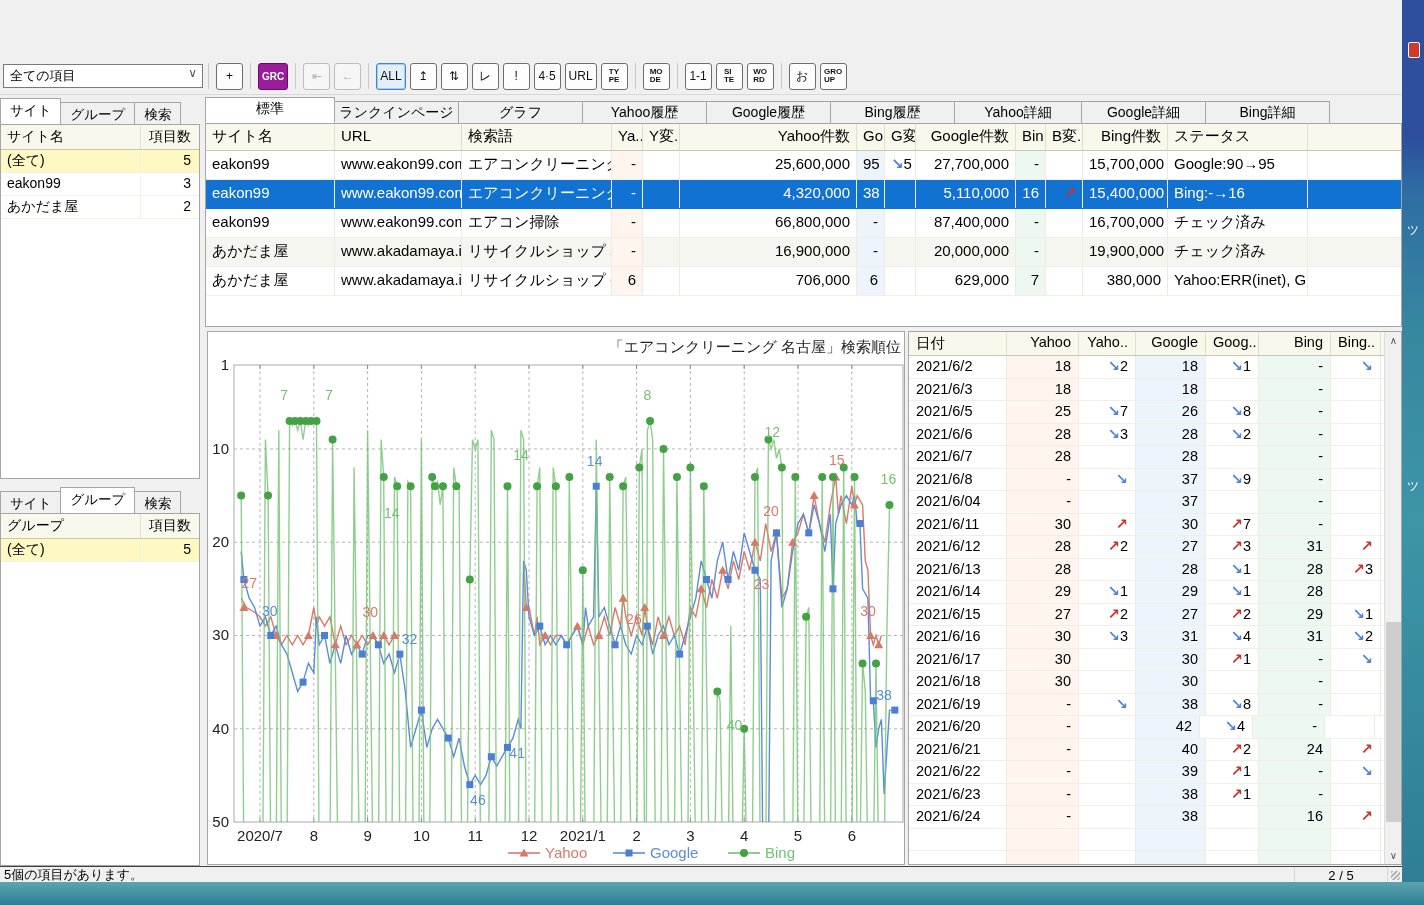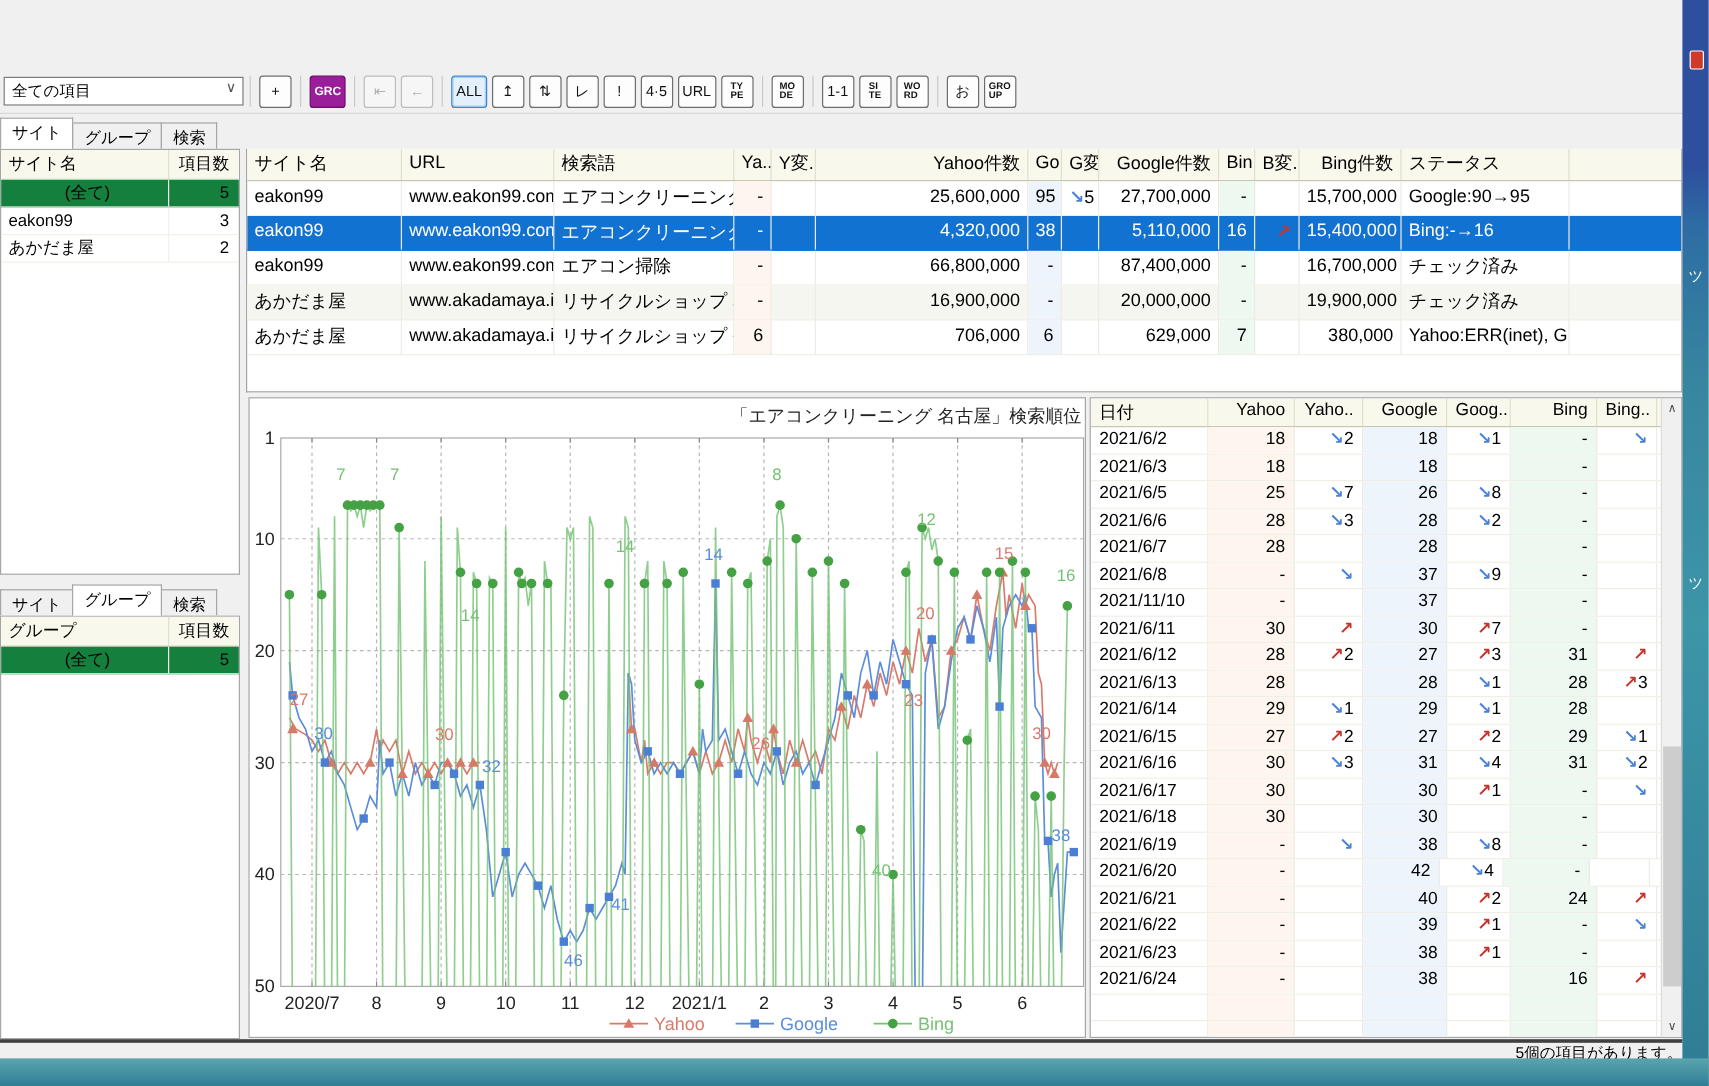--- a/index.html
+++ b/index.html
@@ -48,21 +48,21 @@
   .stab.active { background:#fff; height:26px; position:relative; z-index:2; }
 
   
   .panel { position:absolute; background:#fff; border:1px solid #a6a6a6; }
   .side-head { display:flex; background:#f8f8ec; border-bottom:1px solid #c8c8b0; font-size:14px; height:25px; }
   .side-head .c1 { flex:1; padding:3px 6px; border-right:1px solid #e0e0cc; }
   .side-head .c2 { width:58px; padding:3px 8px; text-align:right; }
   .side-row { display:flex; font-size:14px; height:23px; border-bottom:1px solid #f1f1e8; }
   .side-row .c1 { flex:1; padding:2px 6px; border-right:1px solid #f1f1e8; }
   .side-row .c2 { width:58px; padding:2px 8px; text-align:right; }
-  .side-row.sel { background:#15803d;padding-left:47px; }
+  .side-row.sel { background:#fef9c3; }
 
   
   .main-tabs { position:absolute; left:205px; top:98px; width:1197px; height:26px; display:flex;
     align-items:flex-end; font-size:14px; border-bottom:1px solid #a6a6a6; background:#f0f0f0; }
   .mtab { flex:0 0 auto; text-align:center; background:#f0f0f0; border:1px solid #a6a6a6; border-bottom:none;
     margin-right:-1px; height:22px; padding-top:2px; }
   .mtab.active { background:#fff; height:26px; position:relative; z-index:2; border-bottom:1px solid #fff; }
 
   
   .main-table { position:absolute; left:205px; top:124px; width:1197px; height:203px; background:#fff;
@@ -99,21 +99,21 @@
   .h-row:not(.header) .tint-g { background:#edf4fc; }
   .h-row:not(.header) .tint-b { background:#edf8f1; }
   .scrollbar { position:absolute; right:0; top:0; width:17px; height:532px; background:#f0f0f0;
     border-left:1px solid #dcdcdc; }
   .sb-arrow { position:absolute; left:0; width:17px; height:17px; color:#505050; font-size:10px;
     display:flex; align-items:center; justify-content:center; }
   .sb-thumb { position:absolute; left:1px; width:15px; background:#cdcdcd; }
 
   
   .statusbar { position:absolute; left:0; top:866px; width:1402px; height:16px; background:#f0f0f0;
-    border-top:3px solid #404040; font-size:13px; display:flex; align-items:flex-end;flex-direction:column; }
+    border-top:1px solid #404040; font-size:13px; display:flex; align-items:center; }
   .sb-left { padding-left:4px; flex:1; }
   .sb-page { width:94px; text-align:center; border-left:1px solid #d5d5d5; border-right:1px solid #d5d5d5; height:100%; padding-top:1px; }
   .sb-grip { width:14px; height:100%; position:relative; }
   .sb-grip::after { content:""; position:absolute; right:2px; bottom:2px; width:9px; height:9px;
     background:repeating-linear-gradient(135deg,#b5b5b5 0 1.5px,transparent 1.5px 3.5px); }
 </style>
 </head>
 <body>
 
 <div class="screen">
@@ -202,20 +202,31 @@
             <span class="c1">グループ</span>
             <span class="c2">項目数</span>
           </div>
           <div class="side-row sel">
             <span class="c1">(全て)</span>
             <span class="c2">5</span>
           </div>
         </div>
     </div>
 
+    <div class="main-tabs" id="main-tabs">
+        <span class="mtab active" style="width: 130px;">標準</span>
+        <span class="mtab" style="width: 125px;">ランクインページ</span>
+        <span class="mtab" style="width: 125px;">グラフ</span>
+        <span class="mtab" style="width: 125px;">Yahoo履歴</span>
+        <span class="mtab" style="width: 125px;">Google履歴</span>
+        <span class="mtab" style="width: 125px;">Bing履歴</span>
+        <span class="mtab" style="width: 128px;">Yahoo詳細</span>
+        <span class="mtab" style="width: 125px;">Google詳細</span>
+        <span class="mtab" style="width: 125px;">Bing詳細</span>
+      </div>
 
     <div class="main-table" id="main-table">
         <div class="mt-row header">
           <span class="mt-cell" style="width:129px">サイト名</span>
           <span class="mt-cell" style="width:127px">URL</span>
           <span class="mt-cell" style="width:150px">検索語</span>
           <span class="mt-cell r" style="width:31px">Ya..</span>
           <span class="mt-cell r" style="width:37px">Y変..</span>
           <span class="mt-cell r" style="width:177px">Yahoo件数</span>
           <span class="mt-cell r" style="width:28px">Go..</span>
@@ -563,21 +574,21 @@
           <div class="h-row stripe">
             <span class="h-cell" style="width:98px">2021/6/8</span>
             <span class="h-cell r tint-y" style="width:72px">-</span>
             <span class="h-cell r" style="width:57px"><span class="arr down">↘</span></span>
             <span class="h-cell r tint-g" style="width:70px">37</span>
             <span class="h-cell r" style="width:53px"><span class="arr down">↘</span>9</span>
             <span class="h-cell r tint-b" style="width:72px">-</span>
             <span class="h-cell r" style="width:50px"></span>
           </div>
           <div class="h-row">
-            <span class="h-cell" style="width:98px">2021/11/10</span>
+            <span class="h-cell" style="width:98px">2021/6/04</span>
             <span class="h-cell r tint-y" style="width:72px">-</span>
             <span class="h-cell r" style="width:57px"></span>
             <span class="h-cell r tint-g" style="width:70px">37</span>
             <span class="h-cell r" style="width:53px"></span>
             <span class="h-cell r tint-b" style="width:72px">-</span>
             <span class="h-cell r" style="width:50px"></span>
           </div>
           <div class="h-row stripe">
             <span class="h-cell" style="width:98px">2021/6/11</span>
             <span class="h-cell r tint-y" style="width:72px">30</span>

